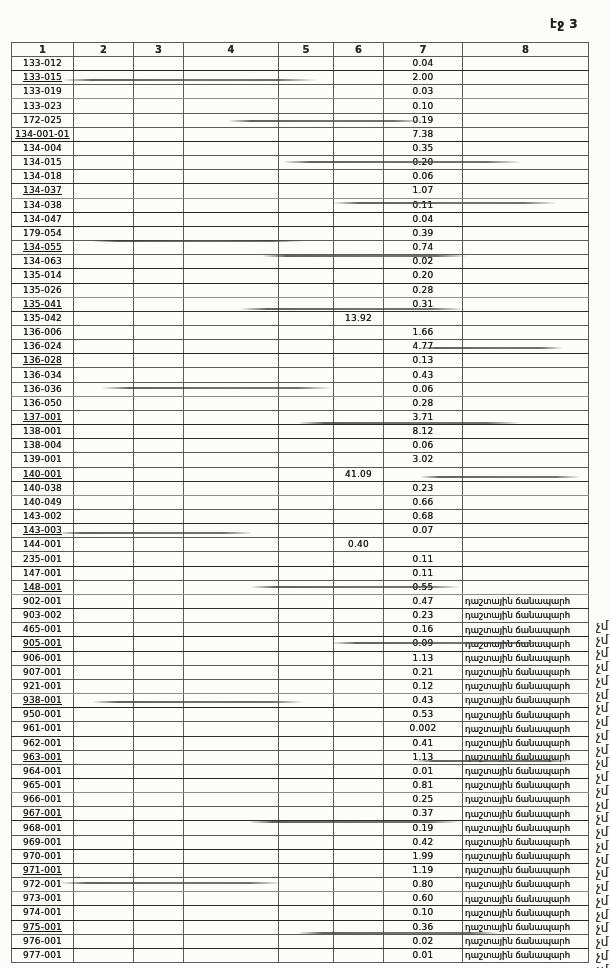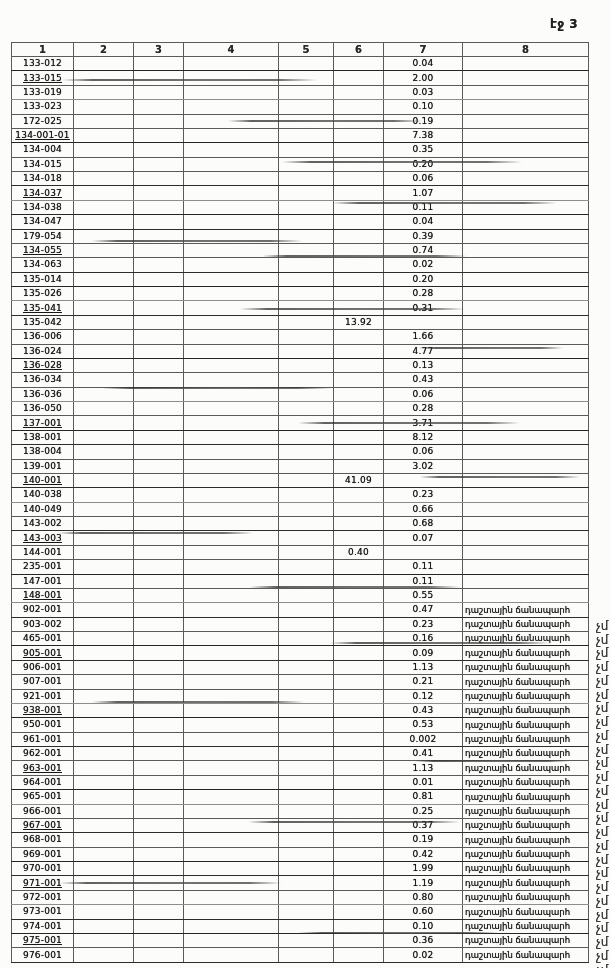--- a/index.html
+++ b/index.html
@@ -708,20 +708,30 @@
         <tr>
           <td class="c1">976-001</td>
           <td class="c2"></td>
           <td class="c3"></td>
           <td class="c4"></td>
           <td class="c5"></td>
           <td class="c6"></td>
           <td class="c7">0.02</td>
           <td class="c8">դաշտային ճանապարհ</td>
         </tr>
+        <tr>
+          <td class="c1">977-001</td>
+          <td class="c2"></td>
+          <td class="c3"></td>
+          <td class="c4"></td>
+          <td class="c5"></td>
+          <td class="c6"></td>
+          <td class="c7">0.01</td>
+          <td class="c8">դաշտային ճանապարհ</td>
+        </tr>
       </tbody>
   </table>
 
   <div id="margin-notes">
       <span class="mnote" style="top: 535.955px;">չմ</span>
       <span class="mnote" style="top: 549.697px;">չմ</span>
       <span class="mnote" style="top: 563.439px;">չմ</span>
       <span class="mnote" style="top: 577.182px;">չմ</span>
       <span class="mnote" style="top: 590.924px;">չմ</span>
       <span class="mnote" style="top: 604.667px;">չմ</span>

